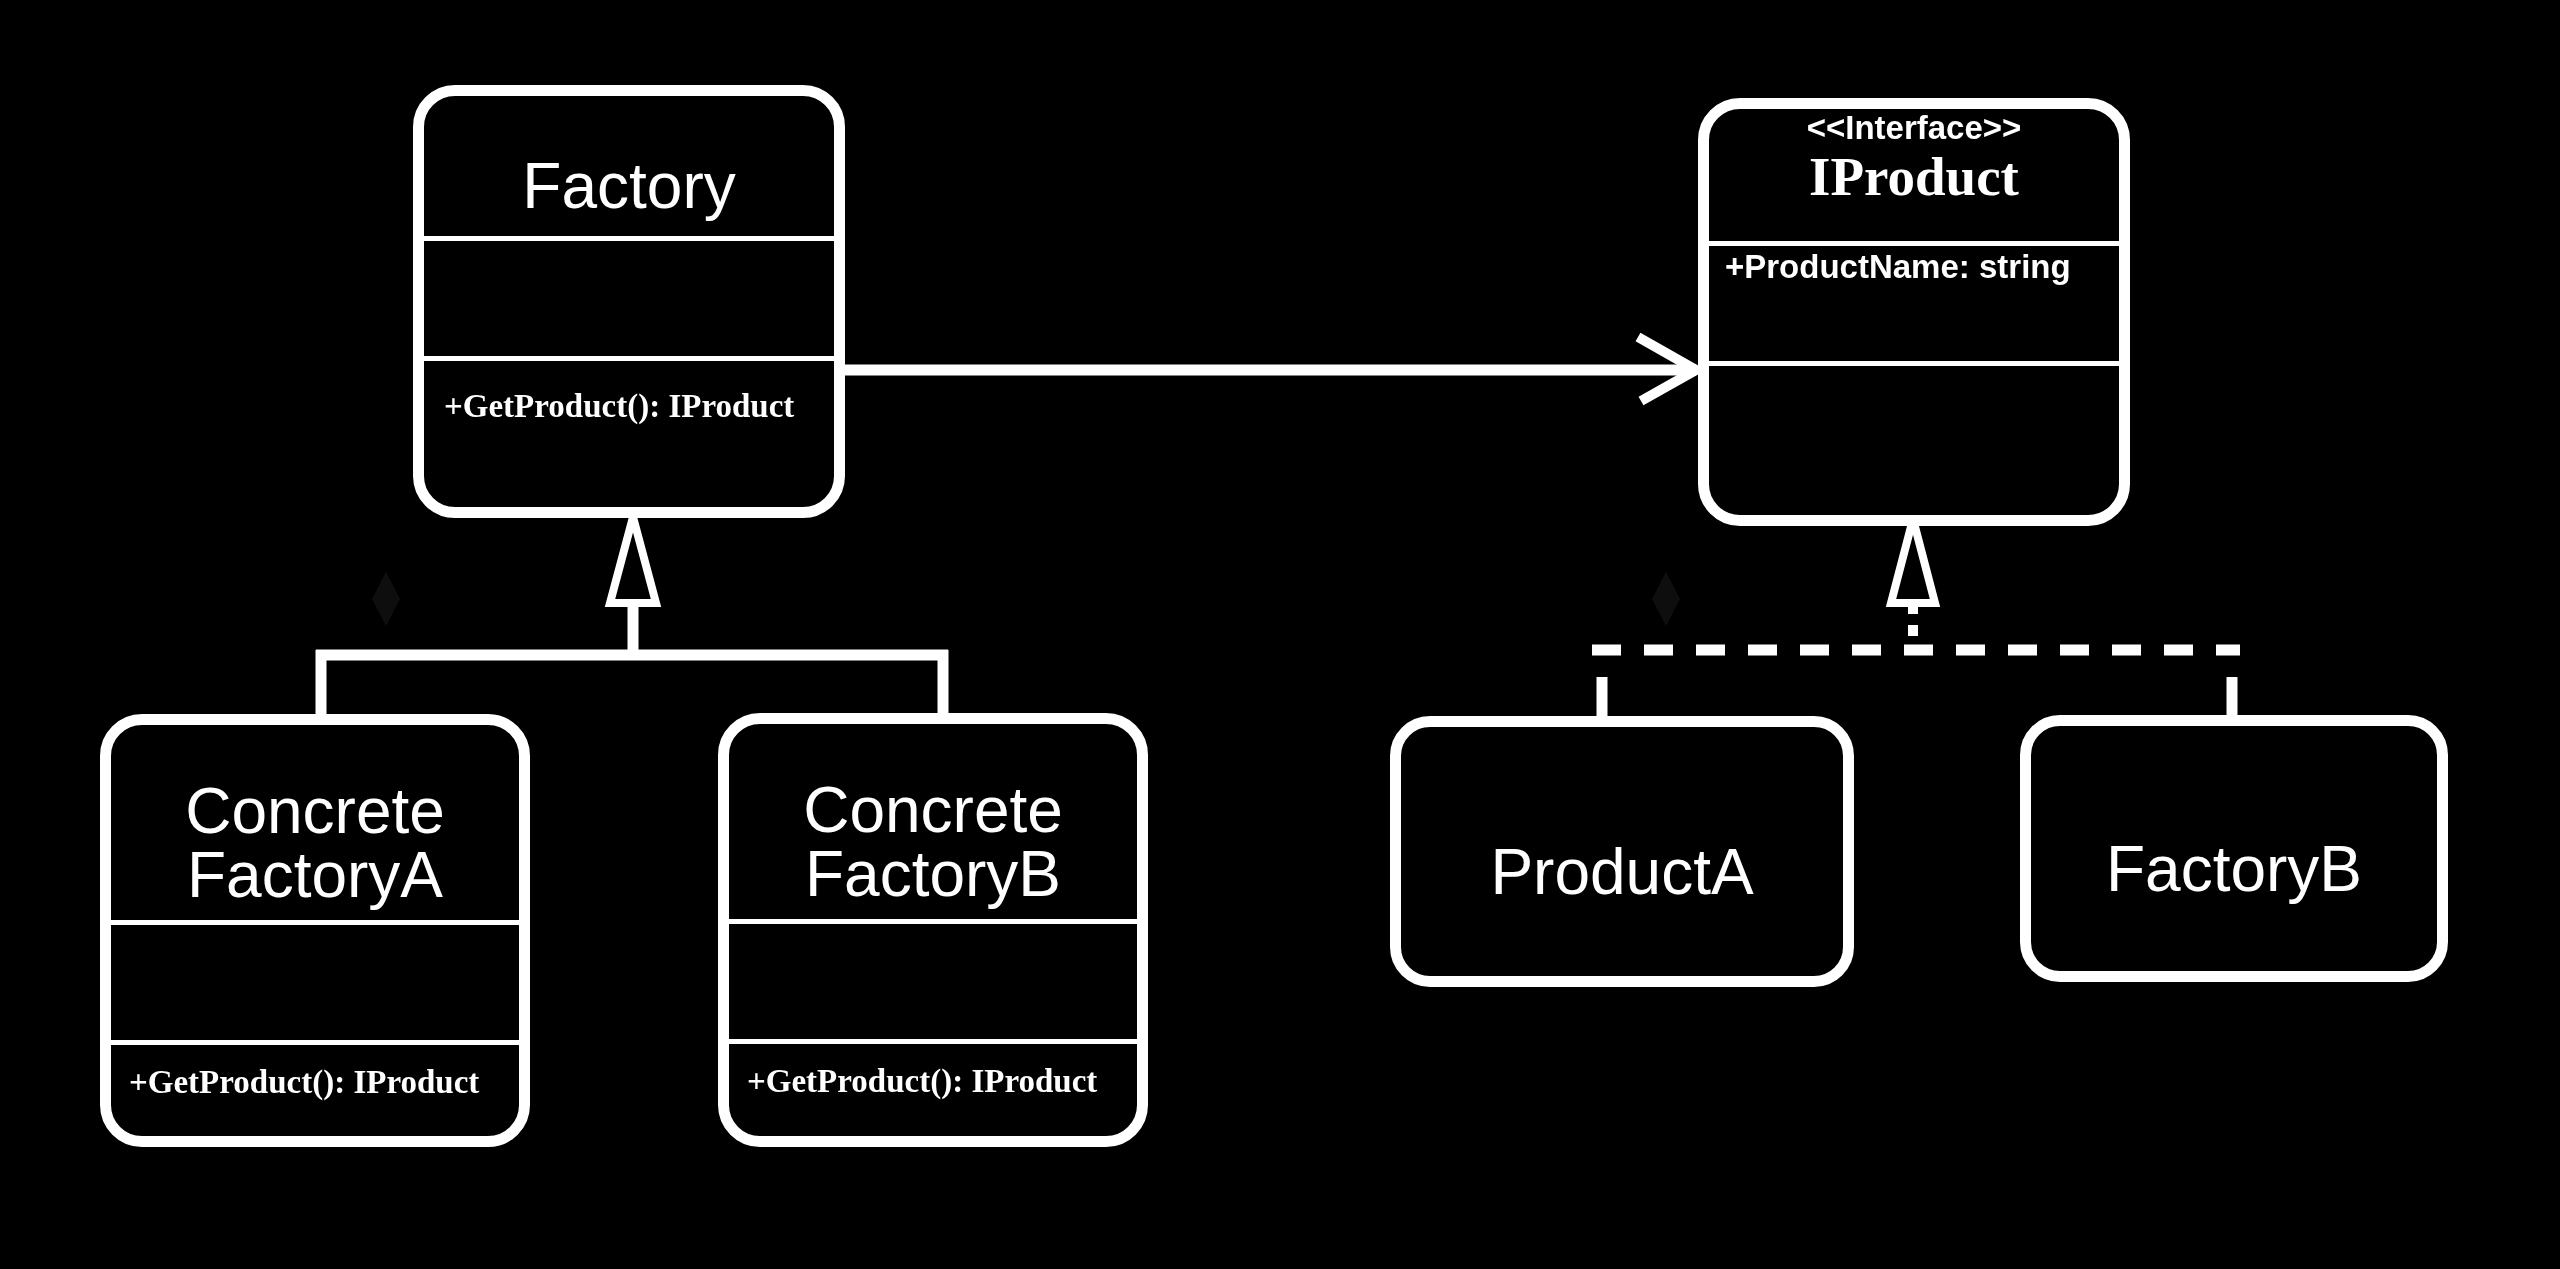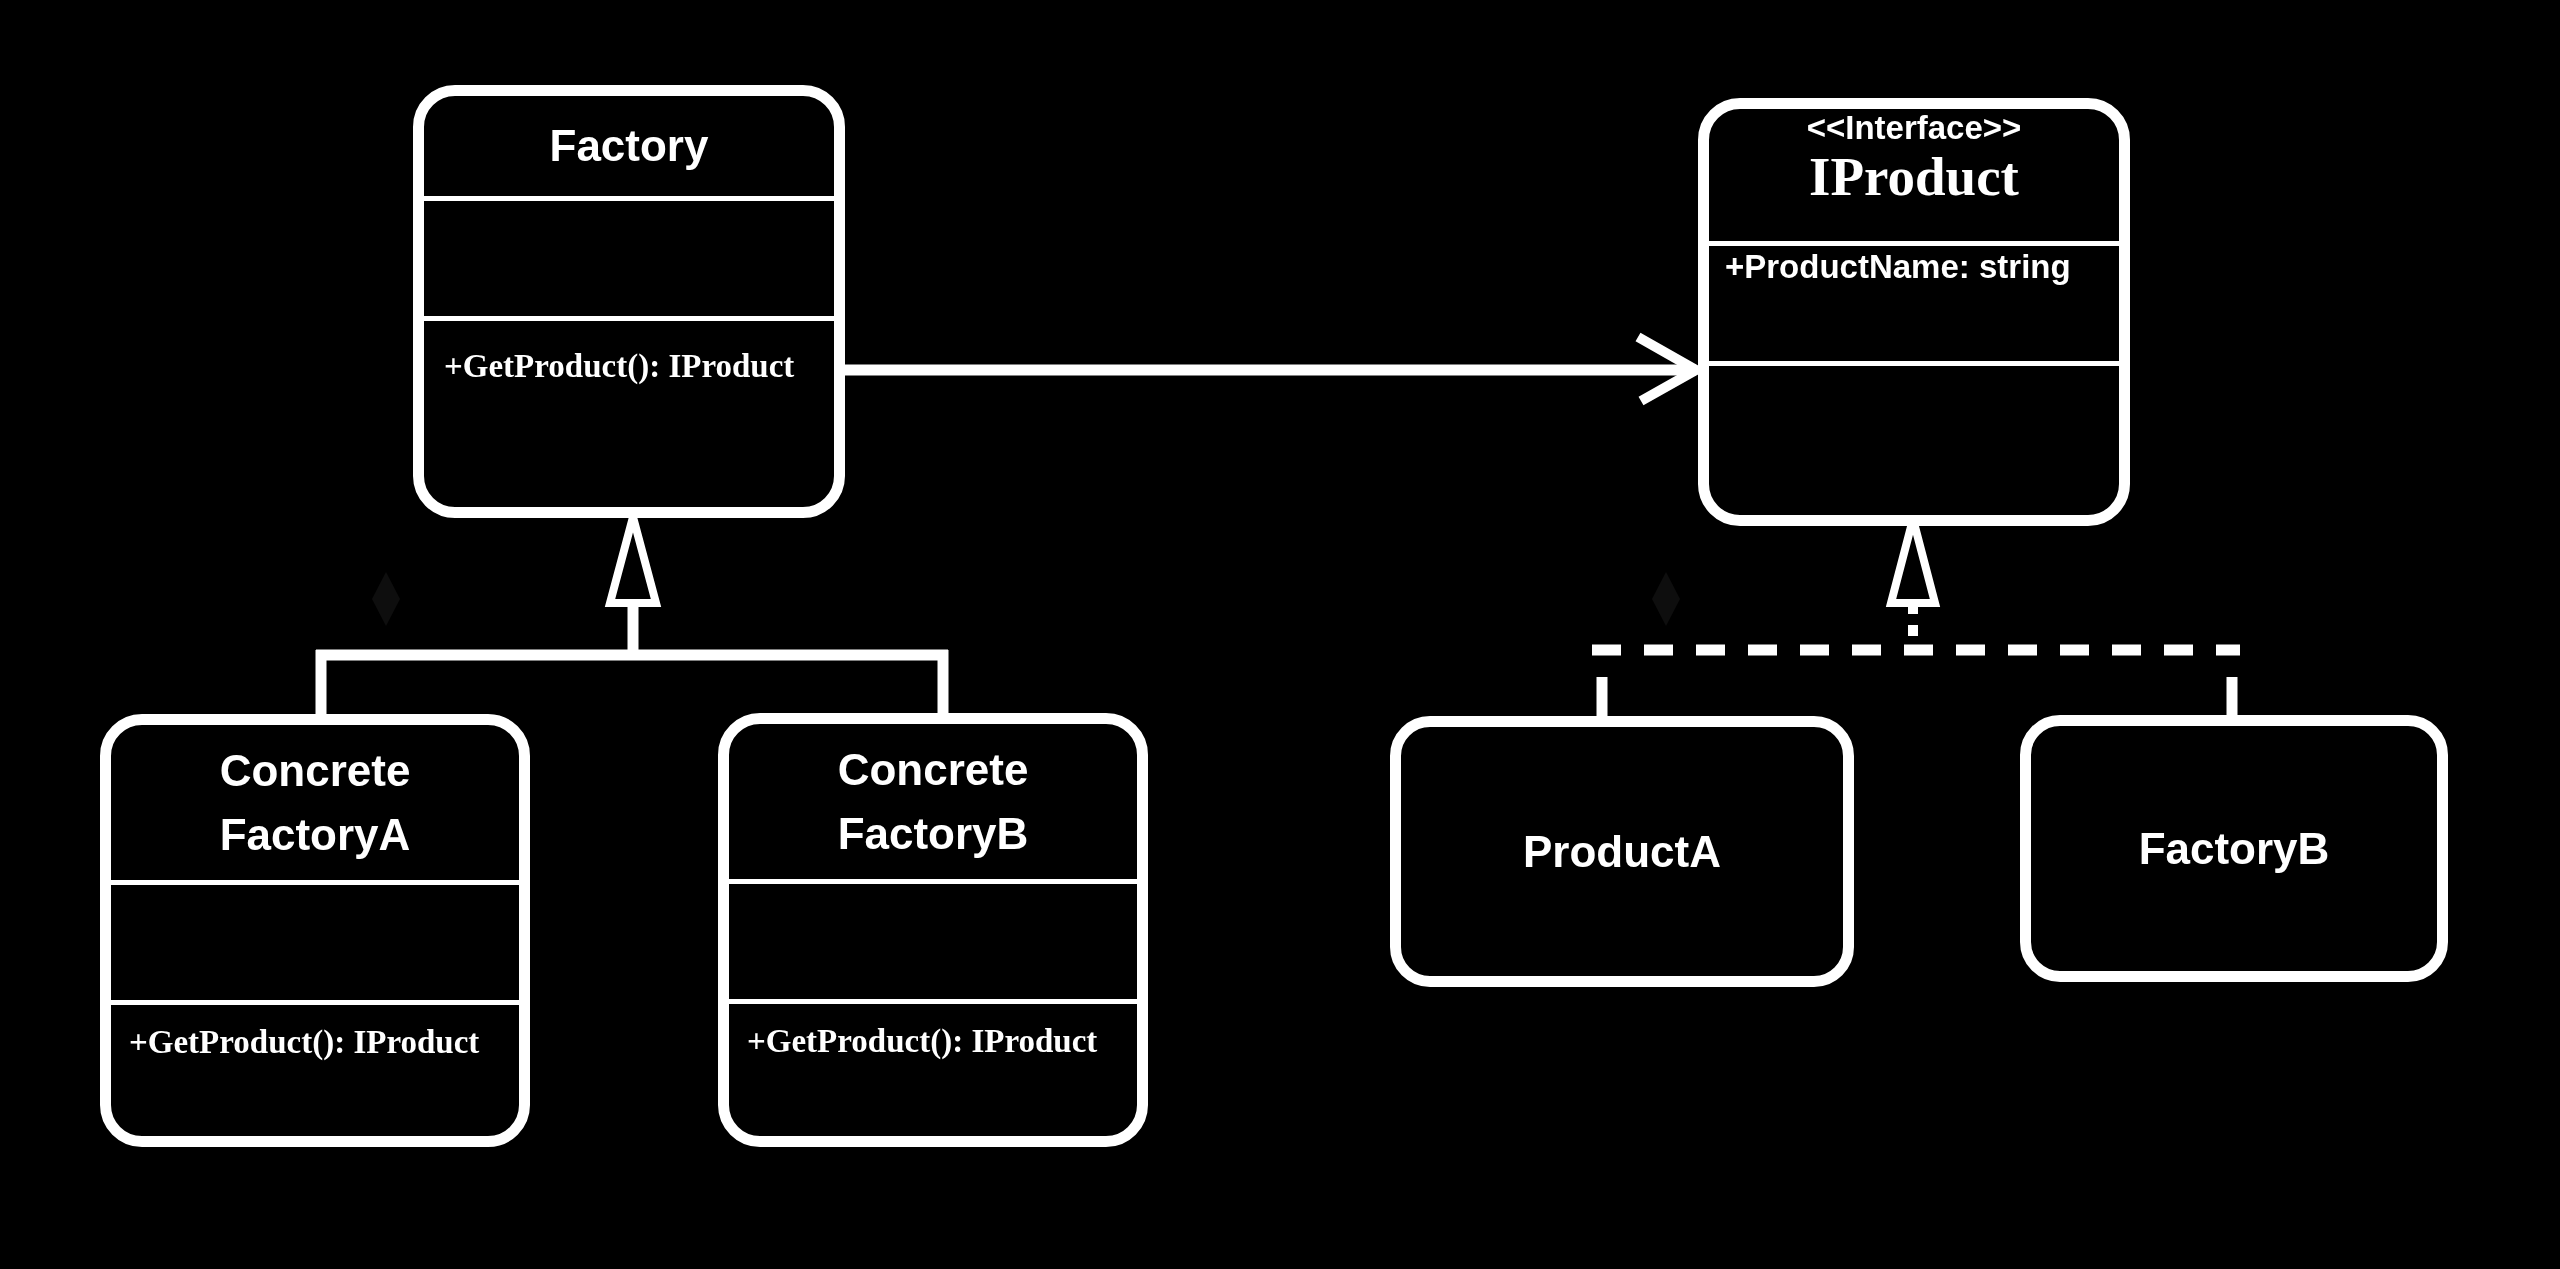--- a/index.html
+++ b/index.html
@@ -24,24 +24,25 @@
     position:absolute;
     border:11px solid var(--line);
     border-radius:42px;
     background:var(--bg);
     display:flex;flex-direction:column;
     color:var(--text);
   }
   .uml-class .title{
     display:flex;align-items:center;justify-content:center;
     text-align:center;
-    font-weight:bold;
-    font-size:44px;line-height:64px;
+    font-weight:normal;
+    font-size:64px;line-height:64px;
     white-space:pre-line;
     color:var(--text);
+    margin-top:40px;
   }
   .uml-class .stereotype{
     font-weight:bold;
     font-size:33px;line-height:40px;
     text-align:center;
     color:var(--text);
   }
   .uml-class .name-line{
     font-weight:bold;
     font-size:55px;line-height:58px;

